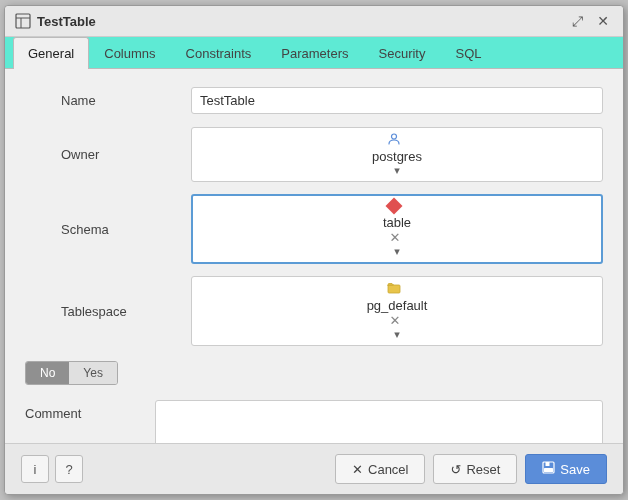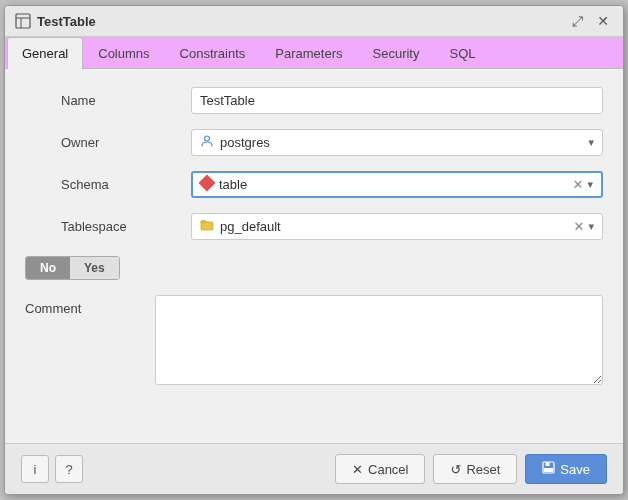--- a/index.html
+++ b/index.html
@@ -56,23 +56,23 @@
       border: none;
       cursor: pointer;
       color: #555;
       font-size: 14px;
       padding: 2px 4px;
       line-height: 1;
     }
 
     .tabs {
       display: flex;
-      background: #f0abfc;
+      background: #5eead4;
       border-bottom: 1px solid #bbb;
-      padding: 0 2px;
+      padding: 0 8px;
     }
     .tab {
       padding: 8px 14px;
       cursor: pointer;
       font-size: 13px;
       color: #444;
       border: 1px solid transparent;
       border-bottom: none;
       margin-bottom: -1px;
       border-radius: 3px 3px 0 0;
@@ -122,20 +122,21 @@
     .select-wrapper {
       position: relative;
       width: 100%;
       background: #fff;
       border: 1px solid #ccc;
       border-radius: 3px;
       display: flex;
       align-items: center;
       padding: 4px 8px;
       cursor: pointer;
+      flex-direction: column;
     }
     .select-wrapper.active-border {
       border-color: #5b9bd5;
       border-width: 2px;
     }
     .select-icon {
       margin-right: 6px;
       font-size: 12px;
     }
     .select-text {
@@ -164,21 +165,20 @@
       border-radius: 3px;
       overflow: hidden;
     }
     .toggle-btn {
       padding: 4px 14px;
       font-size: 12px;
       cursor: pointer;
       border: none;
       background: #e0e0e0;
       color: #555;
-      font-weight: bold;
     }
     .toggle-btn.selected {
       background: #909090;
       color: #fff;
     }
 
     .comment-row {
       display: flex;
       align-items: flex-start;
       margin-bottom: 4px;

